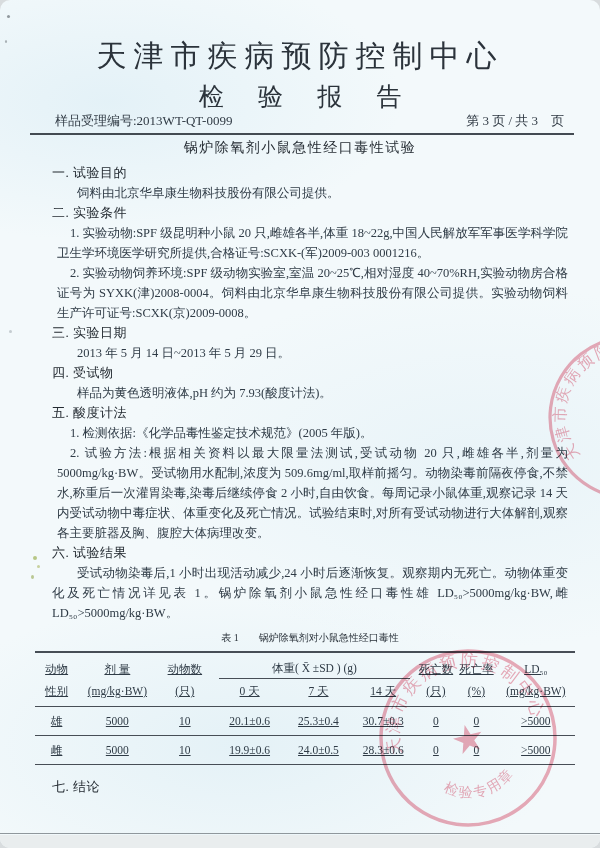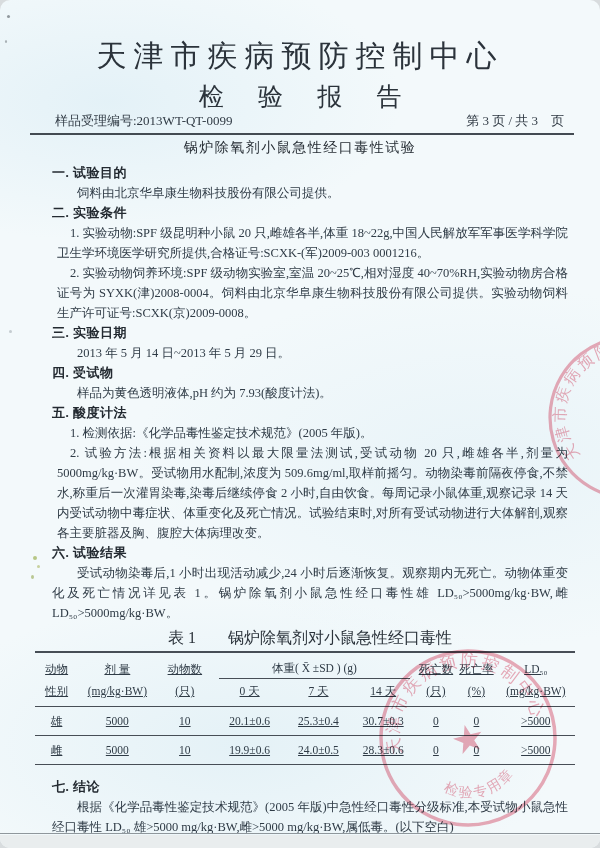--- a/index.html
+++ b/index.html
@@ -20,26 +20,26 @@
     font-size:25px; letter-spacing:14px; text-indent:14px; color:#2b333b; white-space:nowrap;}
   .meta-row{position:absolute; top:112px; left:55px; right:36px;
     display:flex; justify-content:space-between; font-size:13px; color:#303a44;}
   .head-rule{position:absolute; top:133px; left:30px; width:544px; height:0;
     border-top:2px solid #434b52;}
   .doc-title{position:absolute; top:139px; left:0; width:100%; text-align:center;
     font-weight:normal; font-size:14px; letter-spacing:1.5px; color:#262d34;}
   
   .content{position:absolute; top:163px; left:52px; width:516px;
     font-size:12.5px; line-height:20px; text-align:justify;}
-  .sec-h{margin:0; font-size:13px; font-weight:bold; color:#232a31; letter-spacing:.5px;}
+  .sec-h{margin:0; font-size:13px; font-weight:normal; color:#232a31; letter-spacing:.5px;}
   .content p{margin:0;}
   .p-ind{text-indent:2em;}
   .p-item{padding-left:5px; text-indent:13px;}
   
-  .tbl-caption{margin:5px 0 3px; text-align:center; font-size:16px; color:#2b333b;}
+  .tbl-caption{margin:5px 0 3px; text-align:center; font-size:10px; color:#2b333b;}
   .tbl-wrap{margin-left:-17px; width:540px;text-decoration:underline;}
   table.rpt{width:100%; border-collapse:collapse; font-size:11.5px; color:#2f3b46;
     border-top:2px solid #474e56; border-bottom:1.6px solid #474e56;}
   table.rpt th, table.rpt td{font-weight:normal; text-align:center; padding:1px 0;}
   table.rpt tr.hr-a th{padding-top:5px;}
   table.rpt tr.hr-b th{padding-bottom:5px;}
   .wline{display:inline-block; width:94%; padding-bottom:0;
     border-bottom:1.2px solid #474e56;}
   table.rpt tr.datarow td{border-top:1.2px solid #474e56; padding:4px 0;}
   
@@ -147,21 +147,20 @@
           <td>28.3±0.6</td>
           <td>0</td>
           <td>0</td>
           <td>&gt;5000</td>
         </tr>
       </tbody>
         </table>
     </div>
 
     <h3 class="sec-h" style="margin-top:12px;">七. 结论</h3>
-    <p class="p-ind">根据《化学品毒性鉴定技术规范》(2005 年版)中急性经口毒性分级标准,本受试物小鼠急性经口毒性 LD₅₀ 雄&gt;5000 mg/kg·BW,雌&gt;5000 mg/kg·BW,属低毒。(以下空白)</p>
   </div>
 
   <svg class="stamp stamp-main" viewBox="0 0 200 200" aria-hidden="true">
     <defs>
       <path id="arcTopA" d="M 40,128 A 68 68 0 1 1 160,128" fill="none"></path>
       <path id="arcBotA" d="M 52,130 A 54 54 0 0 0 148,130" fill="none"></path>
     </defs>
     <circle cx="100" cy="100" r="87" fill="none" stroke="#e4677f" stroke-width="3.5"></circle>
     <text font-size="17" letter-spacing="3" fill="#e4677f" font-family="Liberation Serif, serif">
       <textPath href="#arcTopA" startOffset="50%" text-anchor="middle">天津市疾病预防控制中心</textPath>

